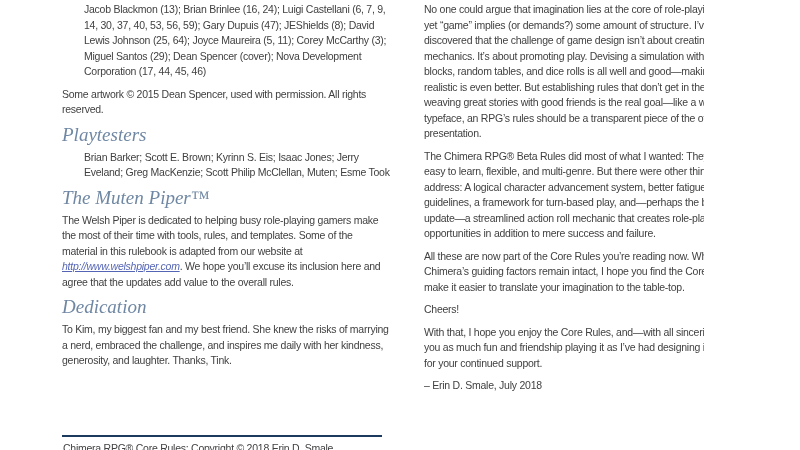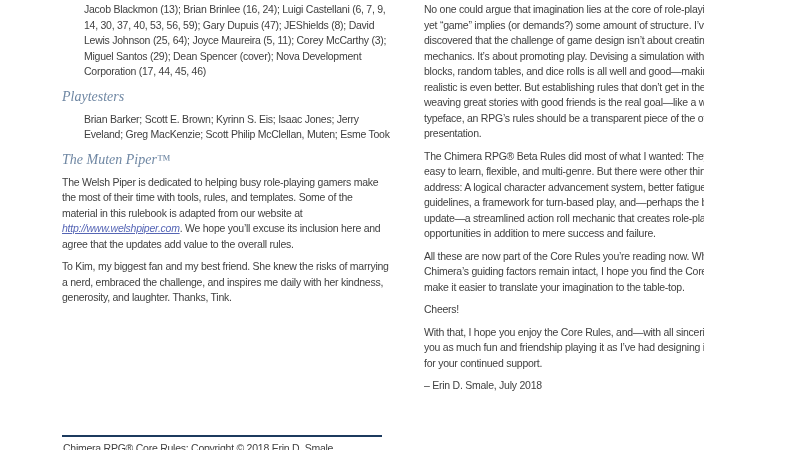--- a/index.html
+++ b/index.html
@@ -17,21 +17,21 @@
   }
   .col { position: absolute; top: 0; padding-top: 2px; }
   .col-left  { left: 62px;  width: 328px; }
   .col-right { left: 424px; width: 332px; }
   .col p { margin: 0 0 7px 0; }
   .indent { margin-left: 22px !important; }
   h3.doc-heading {
     font-family: "Liberation Serif", serif;
     font-style: italic;
     font-weight: normal;
-    font-size: 14px;
+    font-size: 19px;
     line-height: 15px;
     letter-spacing: 0;
     color: var(--heading, #6f87a3);
     margin: 9px 0 8px 0;
   }
   a.doc-link {
     color: var(--link, #5565b5);
     text-decoration: underline;
     cursor: pointer;
     font-style: italic;
@@ -55,30 +55,32 @@
   }
 </style>
 </head>
 <body>
 
 <div class="page">
 
   <div class="col col-left">
     <p class="indent">Jacob Blackmon (13); Brian Brinlee (16, 24); Luigi Castellani (6, 7, 9, 14, 30, 37, 40, 53, 56, 59); Gary Dupuis (47); JEShields (8); David Lewis Johnson (25, 64); Joyce Maureira (5, 11); Corey McCarthy (3); Miguel Santos (29); Dean Spencer (cover); Nova Development Corporation (17, 44, 45, 46)</p>
 
+    <p>Some artwork © 2015 Dean Spencer, used with permission. All rights reserved.</p>
 
     <h3 class="doc-heading">Playtesters</h3>
 
 
     <p class="indent">Brian Barker; Scott E. Brown; Kyrinn S. Eis; Isaac Jones; Jerry Eveland; Greg MacKenzie; Scott Philip McClellan, Muten; Esme Took</p>
 
     <h3 class="doc-heading">The Muten Piper™</h3>
 
     <p><span>The Welsh Piper is dedicated to helping busy role-playing gamers make the most of their time with tools, rules, and templates. Some of the material in this rulebook is adapted from our website at </span><a class="doc-link" href="#">http://www.welshpiper.com</a><span>. We hope you’ll excuse its inclusion here and agree that the updates add value to the overall rules.</span></p>
 
+    <h3 class="doc-heading">Dedication</h3>
 
     <p>To Kim, my biggest fan and my best friend. She knew the risks of marrying a nerd, embraced the challenge, and inspires me daily with her kindness, generosity, and laughter. Thanks, Tink.</p>
   </div>
 
   <div class="col col-right">
     <p>No one could argue that imagination lies at the core of role-playing games, yet “game” implies (or demands?) some amount of structure. I’ve discovered that the challenge of game design isn’t about creating flawless mechanics. It’s about promoting play. Devising a simulation with stat blocks, random tables, and dice rolls is all well and good—making it realistic is even better. But establishing rules that don’t get in the way of weaving great stories with good friends is the real goal—like a well-chosen typeface, an RPG’s rules should be a transparent piece of the overall presentation.</p>
     <p>The Chimera RPG® Beta Rules did most of what I wanted: They were easy to learn, flexible, and multi-genre. But there were other things to address: A logical character advancement system, better fatigue guidelines, a framework for turn-based play, and—perhaps the biggest update—a streamlined action roll mechanic that creates role-playing opportunities in addition to mere success and failure.</p>
     <p>All these are now part of the Core Rules you’re reading now. While Chimera’s guiding factors remain intact, I hope you find the Core Rules make it easier to translate your imagination to the table-top.</p>
     <p>Cheers!</p>
     <p>With that, I hope you enjoy the Core Rules, and—with all sincerity—I wish you as much fun and friendship playing it as I’ve had designing it. Thanks for your continued support.</p>

